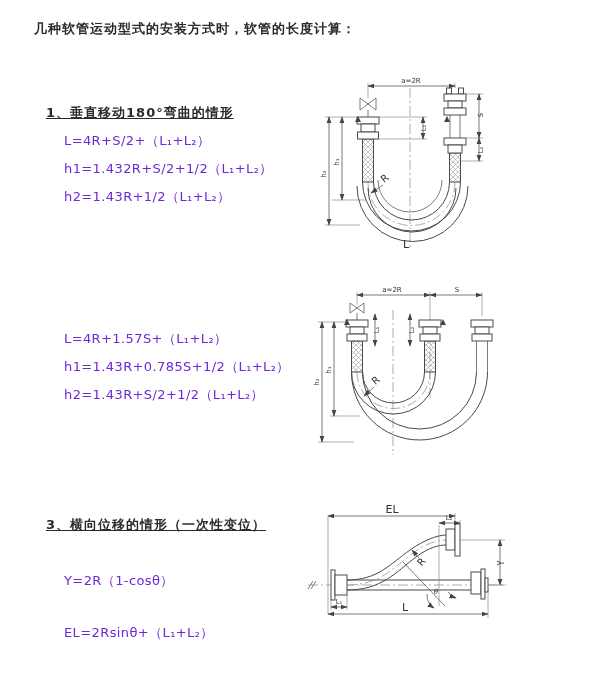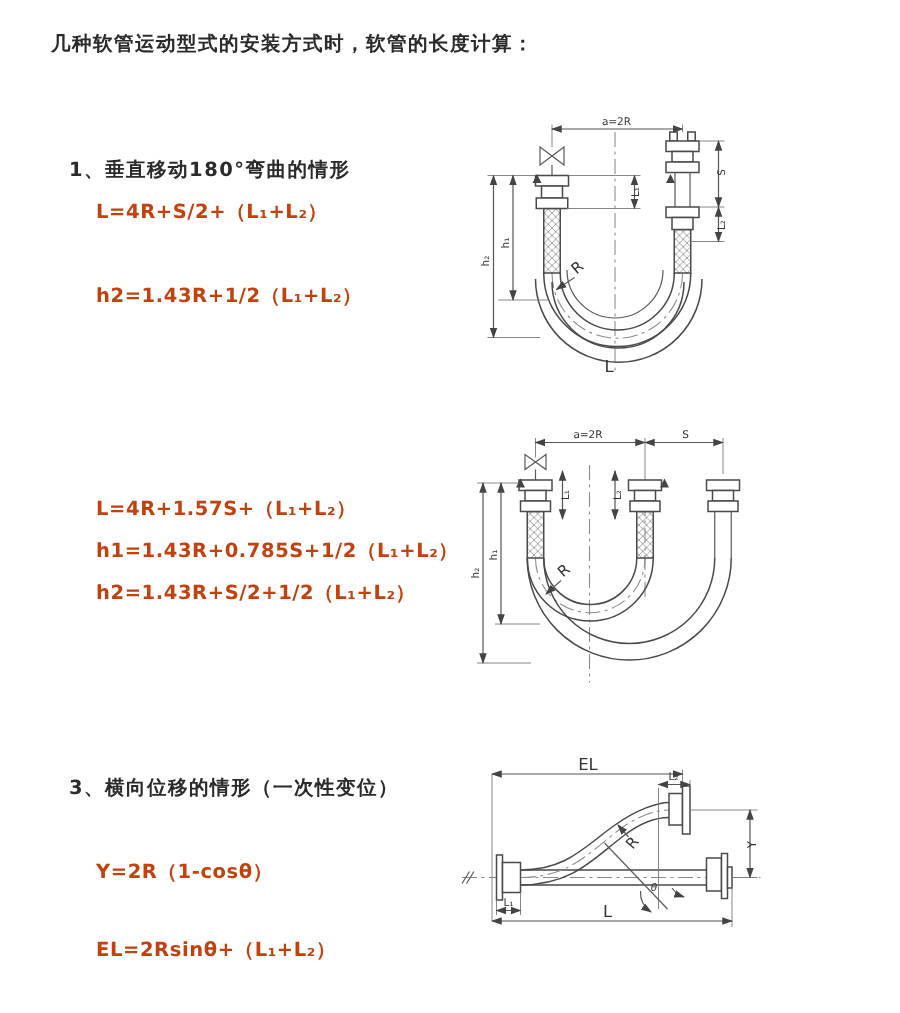--- a/index.html
+++ b/index.html
@@ -1,21 +1,21 @@
 <!DOCTYPE html>
 <html><head>
 <meta charset="utf-8">
 <style>
   html,body{margin:0;padding:0;background:#ffffff;}
   .page{position:relative;width:518px;height:675px;background:#ffffff;overflow:hidden;
         font-family:"DejaVu Sans","Liberation Sans",sans-serif;color:#2b2b2b;}
   .abs{position:absolute;}
   .title{left:34px;top:20px;font-size:13px;font-weight:bold;letter-spacing:1px;}
-  .heading{font-size:13px;font-weight:bold;letter-spacing:1px;}
-  .formula{font-size:13px;letter-spacing:0.4px;color:#c2410c;font-weight:bold;}
+  .heading{font-size:13px;font-weight:bold;letter-spacing:1px;text-decoration:underline;}
+  .formula{font-size:13px;letter-spacing:0.4px;color:#6d28d9;}
   svg{position:absolute;overflow:visible;}
   svg text{font-family:"DejaVu Sans","Liberation Sans",sans-serif;fill:#333;}
   .dim{stroke:#555;stroke-width:0.8;fill:none;}
   .ext{stroke:#7a7a7a;stroke-width:0.6;fill:none;}
   .tube{stroke:#4a4a4a;stroke-width:1;fill:none;}
   .thin{stroke:#5a5a5a;stroke-width:0.8;fill:none;}
   .cl{stroke:#8a8a8a;stroke-width:0.7;fill:none;stroke-dasharray:10 3 2 3;}
   .flange{stroke:#4a4a4a;stroke-width:1;fill:#ffffff;}
   .hatchrect{stroke:#4a4a4a;stroke-width:1;}
   .lbl7{font-size:7px;}
@@ -25,20 +25,21 @@
 </style>
 </head>
 <body>
 
 <div class="page">
 
   <div class="abs title">几种软管运动型式的安装方式时，软管的长度计算：</div>
 
   <div class="abs heading" style="left:46px;top:104px">1、垂直移动180°弯曲的情形</div>
   <div class="abs formula" style="left:64px;top:132px">L=4R+S/2+（L₁+L₂）</div>
+  <div class="abs formula" style="left:64px;top:160px">h1=1.432R+S/2+1/2（L₁+L₂）</div>
   <div class="abs formula" style="left:64px;top:188px">h2=1.43R+1/2（L₁+L₂）</div>
 
   <div class="abs formula" style="left:64px;top:330px">L=4R+1.57S+（L₁+L₂）</div>
   <div class="abs formula" style="left:64px;top:358px">h1=1.43R+0.785S+1/2（L₁+L₂）</div>
   <div class="abs formula" style="left:64px;top:386px">h2=1.43R+S/2+1/2（L₁+L₂）</div>
 
   <div class="abs heading" style="left:46px;top:516px">3、横向位移的情形（一次性变位）</div>
   <div class="abs formula" style="left:64px;top:572px">Y=2R（1-cosθ）</div>
   <div class="abs formula" style="left:64px;top:624px">EL=2Rsinθ+（L₁+L₂）</div>
 

